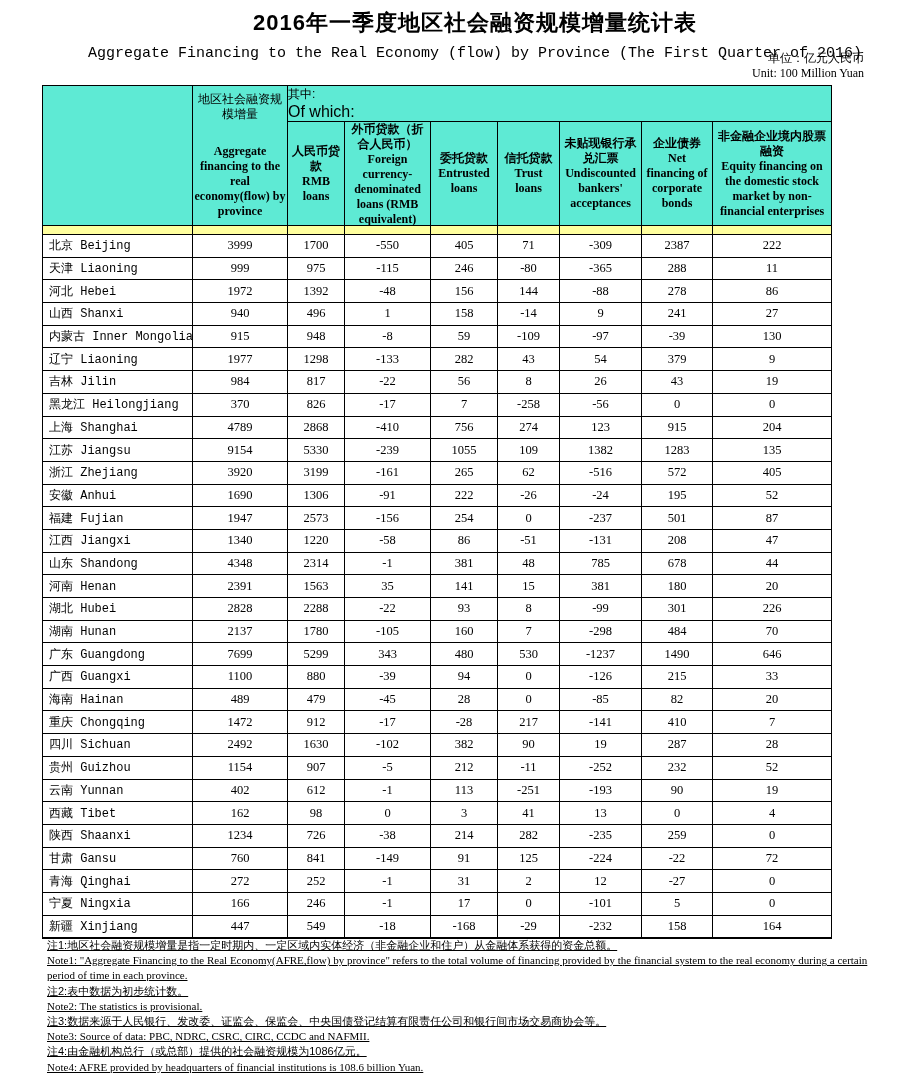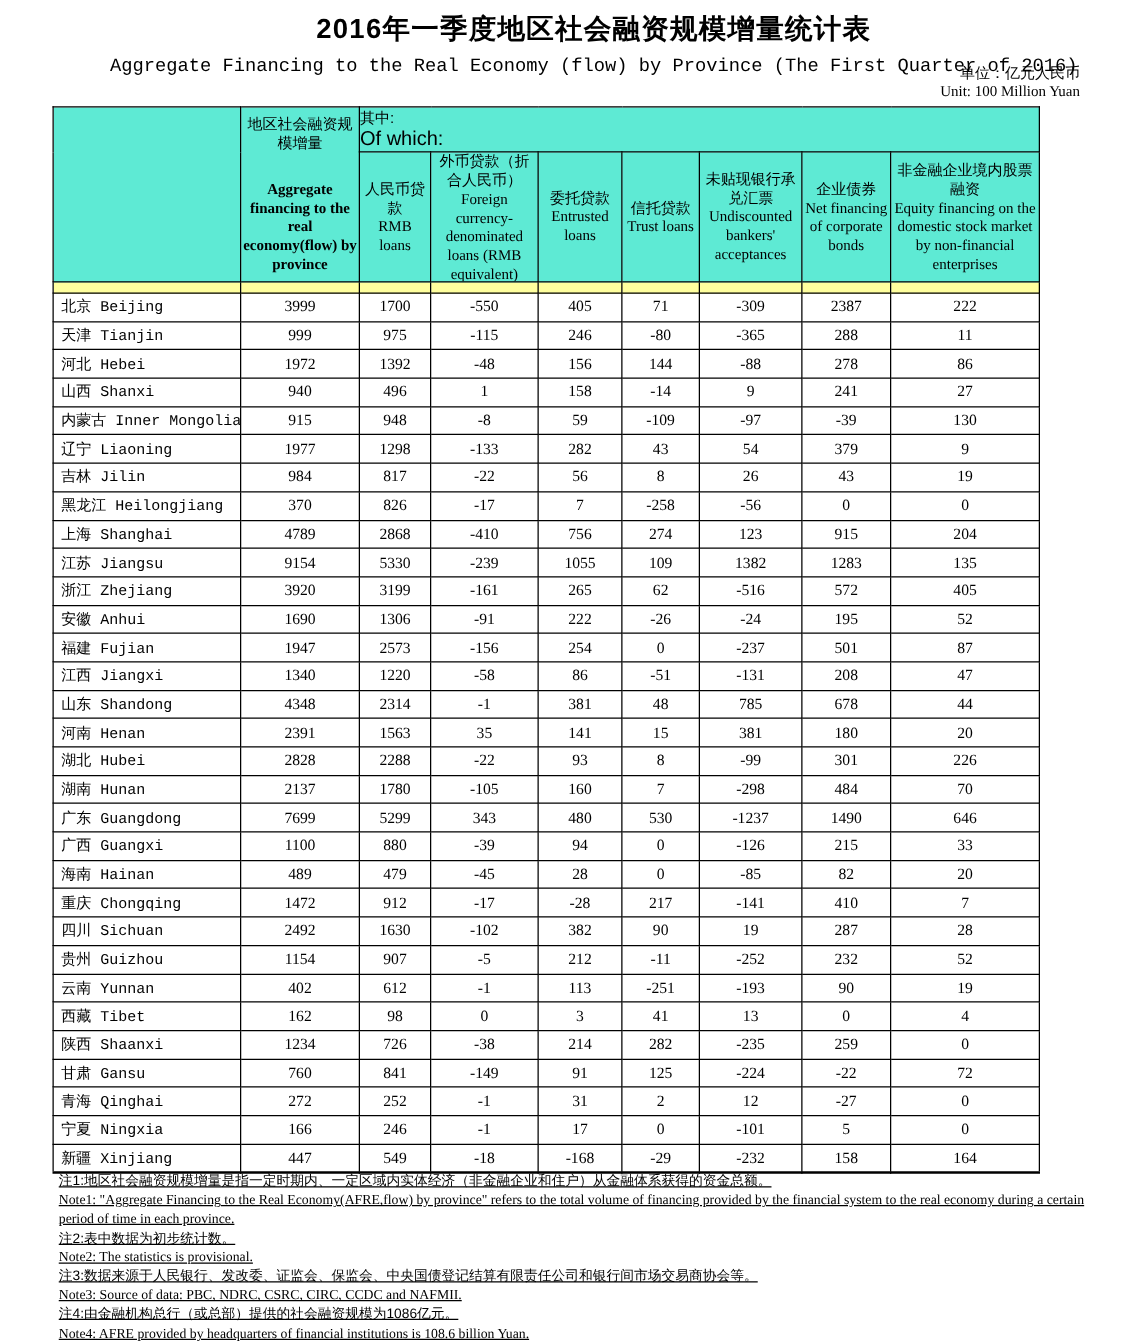--- a/index.html
+++ b/index.html
@@ -33,21 +33,21 @@
   th.ofwhich .cn { display:block; font-size:12px; }
   th.ofwhich .en { display:block; font-size:16px; }
 
   .hdr-cn { font-size:12px; line-height:15px; }
   .hdr-en { font-family:"Liberation Serif", serif; font-size:12px; line-height:15px; }
   .agg .hdr-en { font-weight:bold; margin-top:22px; }
 
   .subwrap {
     height:103px; overflow:hidden;
     display:flex; flex-direction:column; justify-content:center; align-items:center;
-    text-align:center; padding:0 2px;
+    text-align:center; padding:0 2px;font-weight:bold;
   }
   .subwrap.top { justify-content:flex-start; }
 
   tr.band td { background:#FFFF9E; height:8px; line-height:8px; }
 
   tbody td { height:21.7px; text-align:center; font-family:"Liberation Serif", serif; }
   tbody td.province {
     text-align:left; padding-left:6px; font-family:"Liberation Mono", monospace;
     font-size:12px; white-space:nowrap;
   }
@@ -157,21 +157,21 @@
           <td>3999</td>
           <td>1700</td>
           <td>-550</td>
           <td>405</td>
           <td>71</td>
           <td>-309</td>
           <td>2387</td>
           <td>222</td>
         </tr>
         <tr>
-          <td class="province">天津 Tianjin</td>
+          <td class="province">天津 Liaoning</td>
           <td>999</td>
           <td>975</td>
           <td>-115</td>
           <td>246</td>
           <td>-80</td>
           <td>-365</td>
           <td>288</td>
           <td>11</td>
         </tr>
         <tr>

